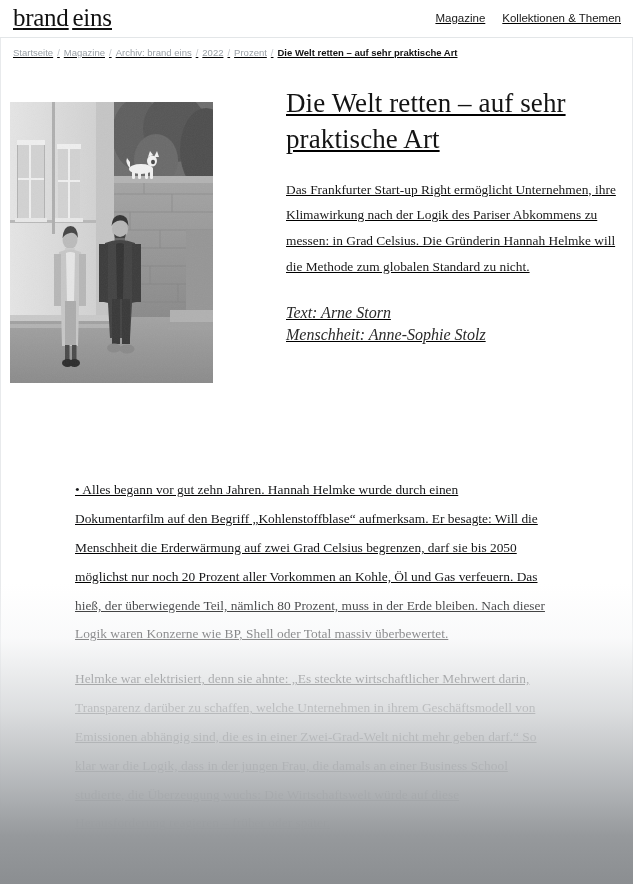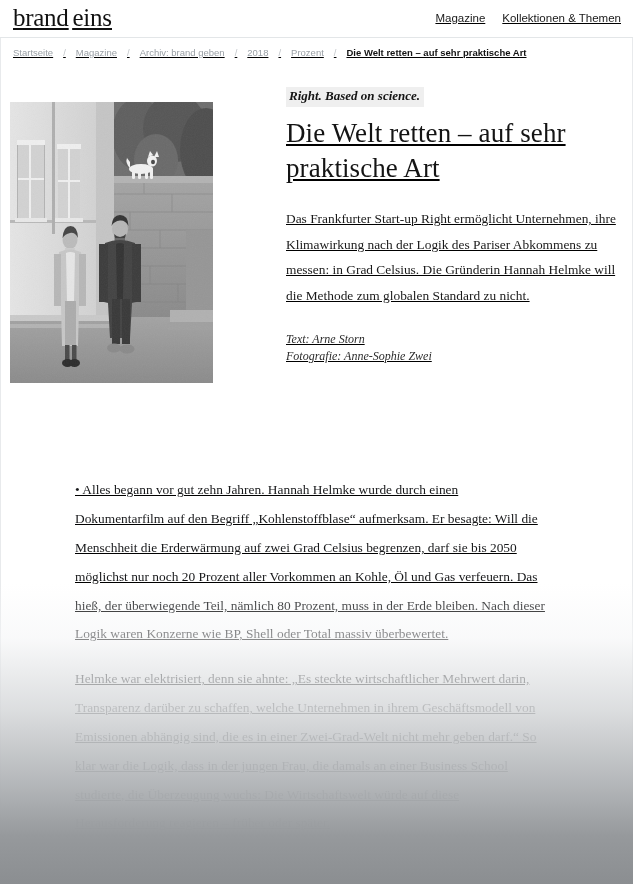--- a/index.html
+++ b/index.html
@@ -64,21 +64,20 @@
 
   
   .breadcrumb {
     padding: 9px 13px 0 13px;
     font-size: 9.5px;
     color: #9aa0a6;
     white-space: nowrap;
     display: flex;
     align-items: baseline;
     line-height: 1.2;
-    gap: 6px;
   }
   .breadcrumb .crumb {
     color: #9aa0a6;
     text-decoration: none;
   }
   .breadcrumb .crumb-sep {
     color: #c3c7cb;
     margin: 0 4px;
   }
   .breadcrumb .crumb-current {
@@ -146,21 +145,21 @@
     font-family: "Liberation Serif", serif;
     font-size: 13.4px;
     line-height: 1.92;
     color: #191919;
     margin: 0 0 22px 0;
   }
 
   .byline {
     font-family: "Liberation Serif", serif;
     font-style: italic;
-    font-size: 12px;
+    font-size: 16px;
     line-height: 1.42;
     color: #2a2a2a;
   }
   .byline div { white-space: nowrap; }
 
   
   .article-body {
     position: relative;
     margin-top: 77px;
     padding: 0 13px 0 75px;
@@ -218,23 +217,23 @@
       <a class="nav-link" href="#">Magazine</a>
       <a class="nav-link" href="#">Kollektionen &amp; Themen</a>
     </nav>
   </div>
 
   <div class="breadcrumb">
     <a class="crumb" href="#">Startseite</a>
     <span class="crumb-sep">/</span>
     <a class="crumb" href="#">Magazine</a>
     <span class="crumb-sep">/</span>
-    <a class="crumb" href="#">Archiv: brand geben</a>
-    <span class="crumb-sep">/</span>
-    <a class="crumb" href="#">2018</a>
+    <a class="crumb" href="#">Archiv: brand eins</a>
+    <span class="crumb-sep">/</span>
+    <a class="crumb" href="#">2022</a>
     <span class="crumb-sep">/</span>
     <a class="crumb" href="#">Prozent</a>
     <span class="crumb-sep">/</span>
     <span class="crumb-current">Die Welt retten – auf sehr praktische Art</span>
   </div>
 
   <div class="article-head">
 
     <figure class="hero-figure">
       <div class="hero-photo">
@@ -360,26 +359,25 @@
             <ellipse cx="104" cy="246" rx="7" ry="4.5" fill="#8f8a7f"></ellipse>
             <ellipse cx="117" cy="247" rx="7.5" ry="4.5" fill="#8f8a7f"></ellipse>
           </g>
 
           <rect x="0" y="0" width="203" height="281" filter="url(#grain)" fill="none" opacity="0.5"></rect>
         </svg>
       </div>
     </figure>
 
     <div class="head-text">
-      <div class="kicker">Right. Based on science.</div>
       <h1 class="headline">Die Welt retten – auf sehr praktische Art</h1>
       <p class="lead">Das Frankfurter Start-up Right ermöglicht Unternehmen, ihre Klimawirkung nach der Logik des Pariser Abkommens zu messen: in Grad Celsius. Die Gründerin Hannah Helmke will die Methode zum globalen Standard zu nicht.</p>
       <div class="byline">
         <div>Text: Arne Storn</div>
-        <div>Fotografie: Anne-Sophie Zwei</div>
+        <div>Menschheit: Anne-Sophie Stolz</div>
       </div>
     </div>
   </div>
 
   <div class="article-body">
     <p>• Alles begann vor gut zehn Jahren. Hannah Helmke wurde durch einen Dokumentarfilm auf den Begriff „Kohlenstoffblase“ aufmerksam. Er besagte: Will die Menschheit die Erderwärmung auf zwei Grad Celsius begrenzen, darf sie bis 2050 möglichst nur noch 20 Prozent aller Vorkommen an Kohle, Öl und Gas verfeuern. Das hieß, der überwiegende Teil, nämlich 80 Prozent, muss in der Erde bleiben. Nach dieser Logik waren Konzerne wie BP, Shell oder Total massiv überbewertet.</p>
     <p>Helmke war elektrisiert, denn sie ahnte: „Es steckte wirtschaftlicher Mehrwert darin, Transparenz darüber zu schaffen, welche Unternehmen in ihrem Geschäftsmodell von Emissionen abhängig sind, die es in einer Zwei-Grad-Welt nicht mehr geben darf.“ So klar war die Logik, dass in der jungen Frau, die damals an einer Business School studierte, die Überzeugung wuchs: Die Wirtschaftswelt würde auf diese Herausforderung reagieren – früher oder später.</p>
   </div>
 
   <div class="fade-overlay"></div>

